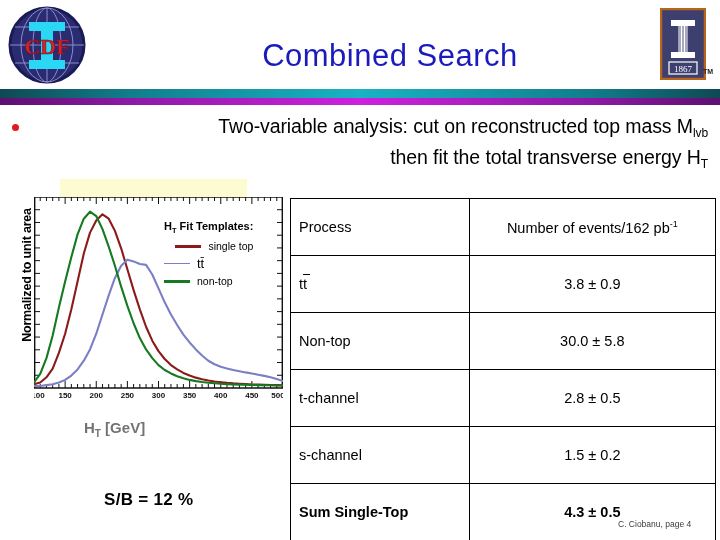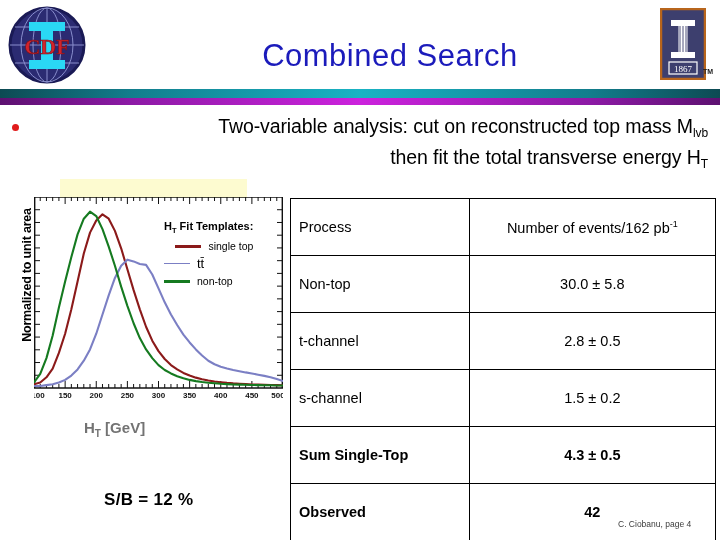--- a/index.html
+++ b/index.html
@@ -305,20 +305,24 @@
   </div>
 
   <table class="table">
     <tbody id="table-body">
       <tr class="header">
         <td class="c1 hdr-left">Process</td>
         <td class="c2 hdr-right">
           <span>Number of events/162 pb</span><sup class="inv">-1</sup>
         </td>
       </tr>
+    <tr>
+          <td class="c1 "><span class="ttbar">tt<span class="ovl"></span></span></td>
+          <td class="c2 ">3.8 ± 0.9</td>
+        </tr>
         <tr>
           <td class="c1 ">Non-top</td>
           <td class="c2 ">30.0 ± 5.8</td>
         </tr>
         <tr>
           <td class="c1 ">t-channel</td>
           <td class="c2 ">2.8 ± 0.5</td>
         </tr>
         <tr>
           <td class="c1 ">s-channel</td>

